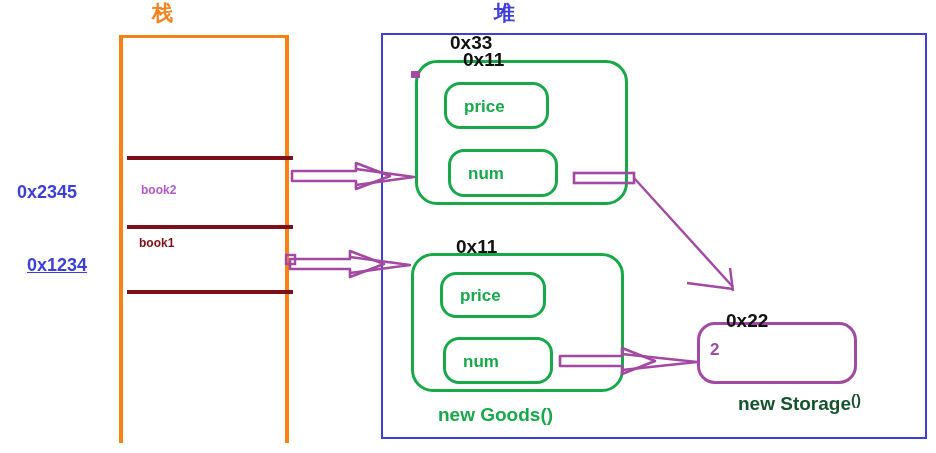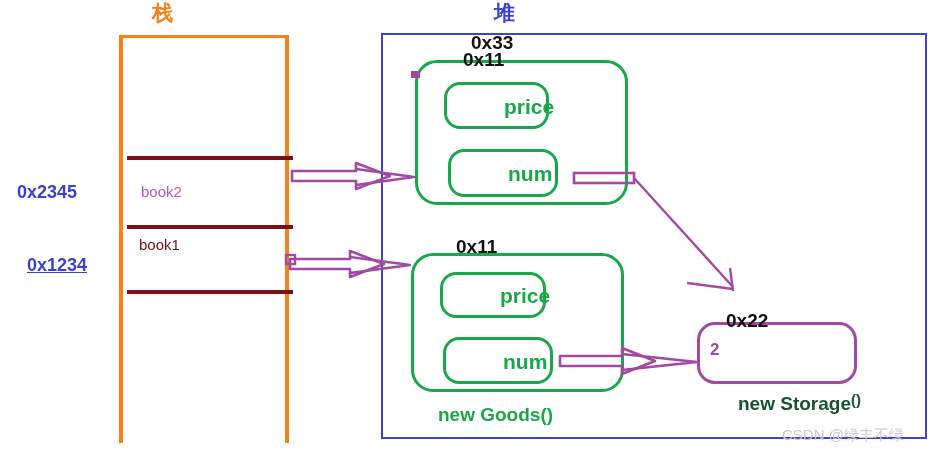--- a/index.html
+++ b/index.html
@@ -42,22 +42,22 @@
     height: 0;
     border-top: 4px solid #7c0f17;
     left: 127px;
     width: 166px;
   }
   #divider-top    { top: 156px; }
   #divider-mid    { top: 225px; }
   #divider-bottom { top: 290px; }
 
   .slot-label {
-    font-weight: normal;
-    font-size: 15px;
+    font-weight: bold;
+    font-size: 12px;
     line-height: 1;
     white-space: nowrap;
   }
   #slot-book2 { left: 141px; top: 184px; color: #b05bc4; }
   #slot-book1 { left: 139px; top: 237px; color: #7c0f17; }
 
   .addr-label {
     font-weight: bold;
     font-size: 18px;
     line-height: 1;
@@ -90,25 +90,24 @@
     border-radius: 16px;
     box-sizing: border-box;
     background: transparent;
   }
   .field-label {
     position: absolute;
     left: 17px;
     top: 50%;
     transform: translateY(-50%);
     font-weight: bold;
-    font-size: 21px;
+    font-size: 17px;
     color: #18a84a;
     line-height: 1;
     white-space: nowrap;
-    margin-left: 40px;
   }
   #field-price-top  { left: 444px; top: 82px;  width: 105px; height: 47px; }
   #field-num-top    { left: 448px; top: 149px; width: 110px; height: 48px; }
   #field-price-bot  { left: 440px; top: 272px; width: 106px; height: 46px; }
   #field-num-bot    { left: 443px; top: 337px; width: 110px; height: 47px; }
 
   
   #storage-box {
     left: 697px; top: 322px;
     width: 160px; height: 62px;
@@ -125,21 +124,21 @@
   }
 
   
   .hex-label {
     font-weight: bold;
     font-size: 19px;
     color: #111111;
     line-height: 1;
     white-space: nowrap;
   }
-  #hex-0x33 { left: 471px; top: 33px; }
+  #hex-0x33 { left: 450px; top: 33px; }
   #hex-0x11-top { left: 463px; top: 50px; }
   #hex-0x11-bottom { left: 456px; top: 237px; }
   #hex-0x22 { left: 726px; top: 311px; }
 
   
   .caption {
     font-weight: bold;
     font-size: 19px;
     line-height: 1;
     white-space: nowrap;
@@ -212,21 +211,20 @@
   <div class="abs" id="storage-value">2</div>
   <div class="abs hex-label" id="hex-0x22">0x22</div>
 
   <div class="abs caption" id="caption-goods">
     <span>new Goods</span><span>()</span>
   </div>
   <div class="abs caption" id="caption-storage">
     <span>new Storage</span><span class="paren-raised">()</span>
   </div>
 
-  <div class="abs" id="watermark">CSDN @绿丰不绿</div>
 
   <svg class="abs" id="arrow-layer" viewBox="0 0 936 453">
 
     <g>
       <path d="M 292 171 L 356 171 L 356 163 L 390 176 L 356 189 L 356 181 L 292 181 Z" fill="none" stroke="#a249a2" stroke-width="2.6" stroke-linejoin="round"></path>
       <path d="M 356 169 L 414 177 L 356 185" fill="none" stroke="#a249a2" stroke-width="2.4" stroke-linejoin="round"></path>
     </g>
 
     <g>
       <path d="M 290 259 L 350 259 L 350 251 L 384 264 L 350 277 L 350 269 L 290 269 Z" fill="none" stroke="#a249a2" stroke-width="2.6" stroke-linejoin="round"></path>

